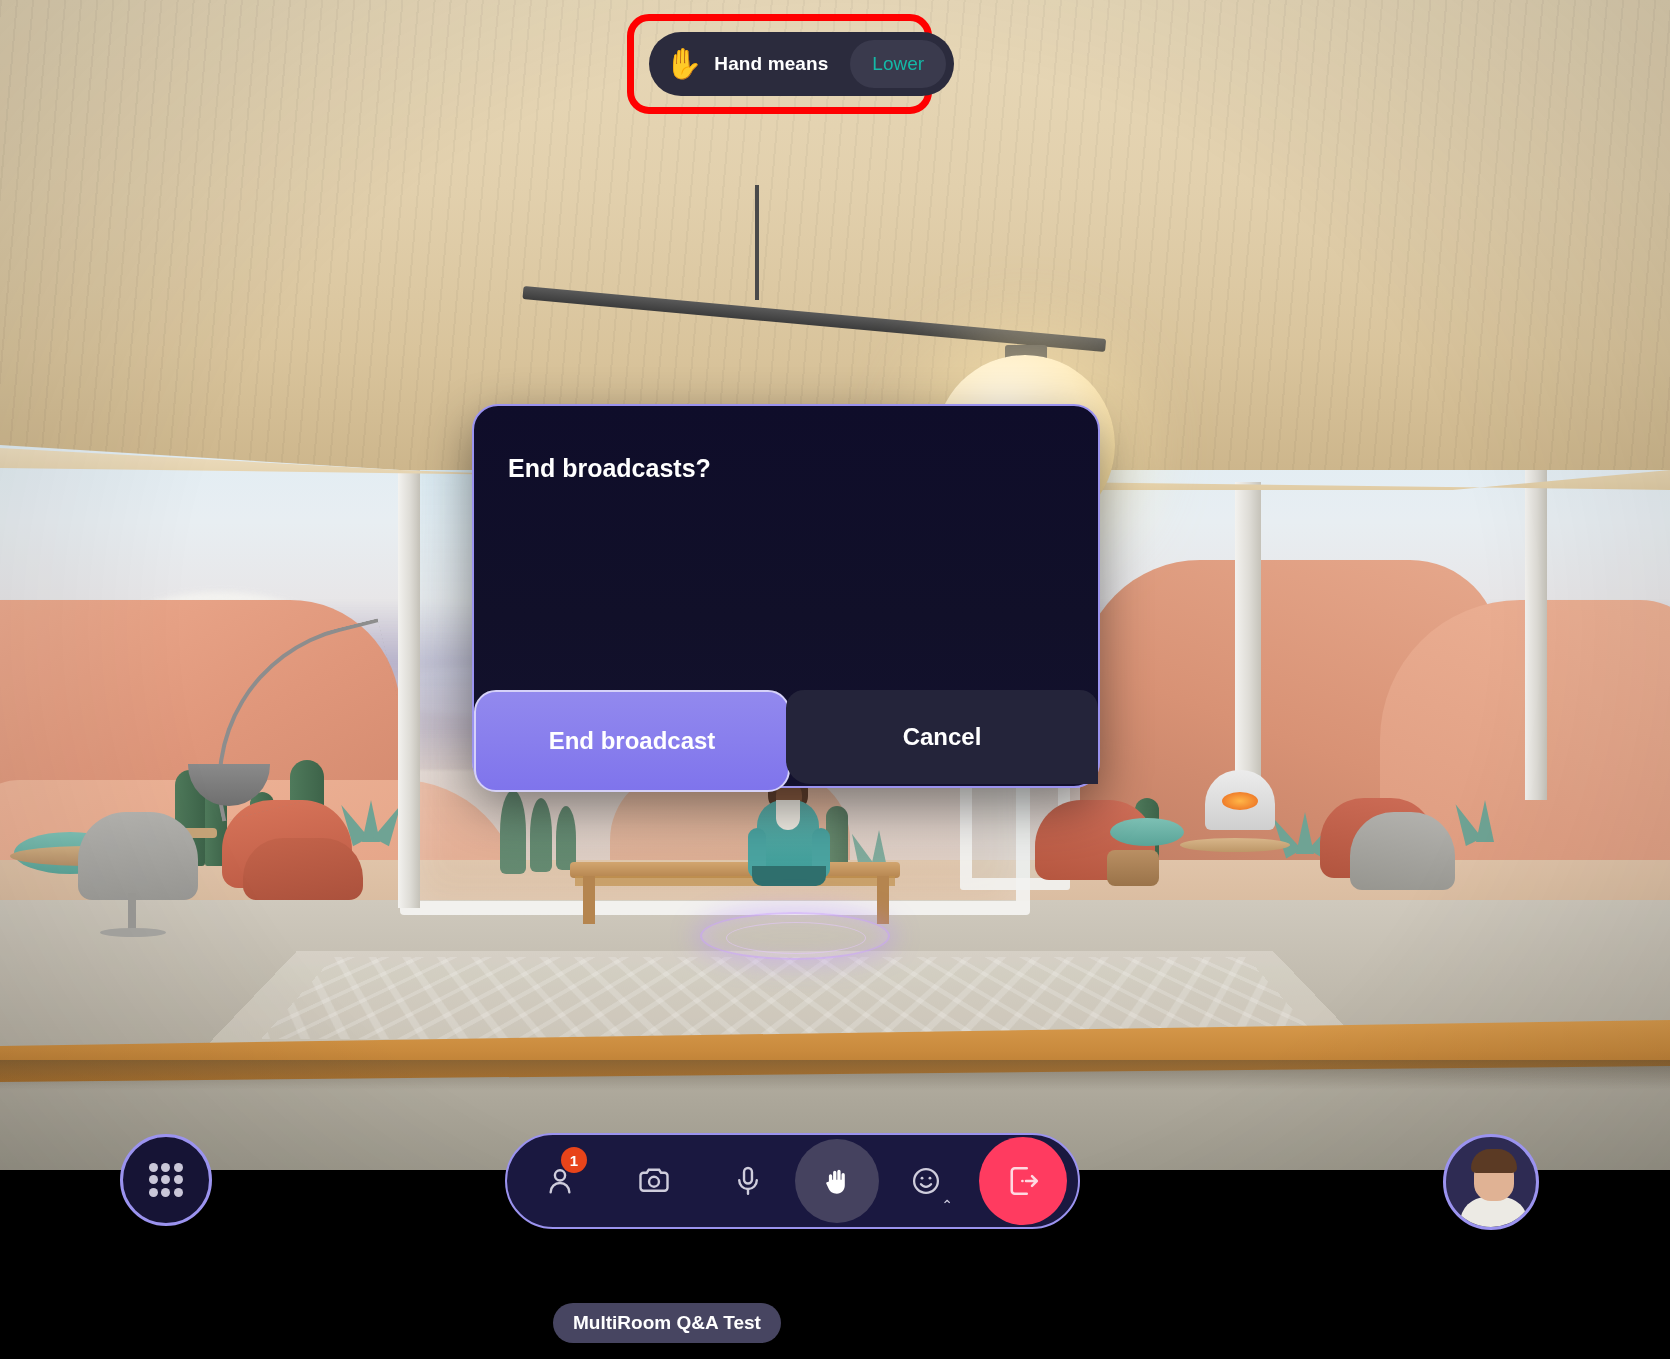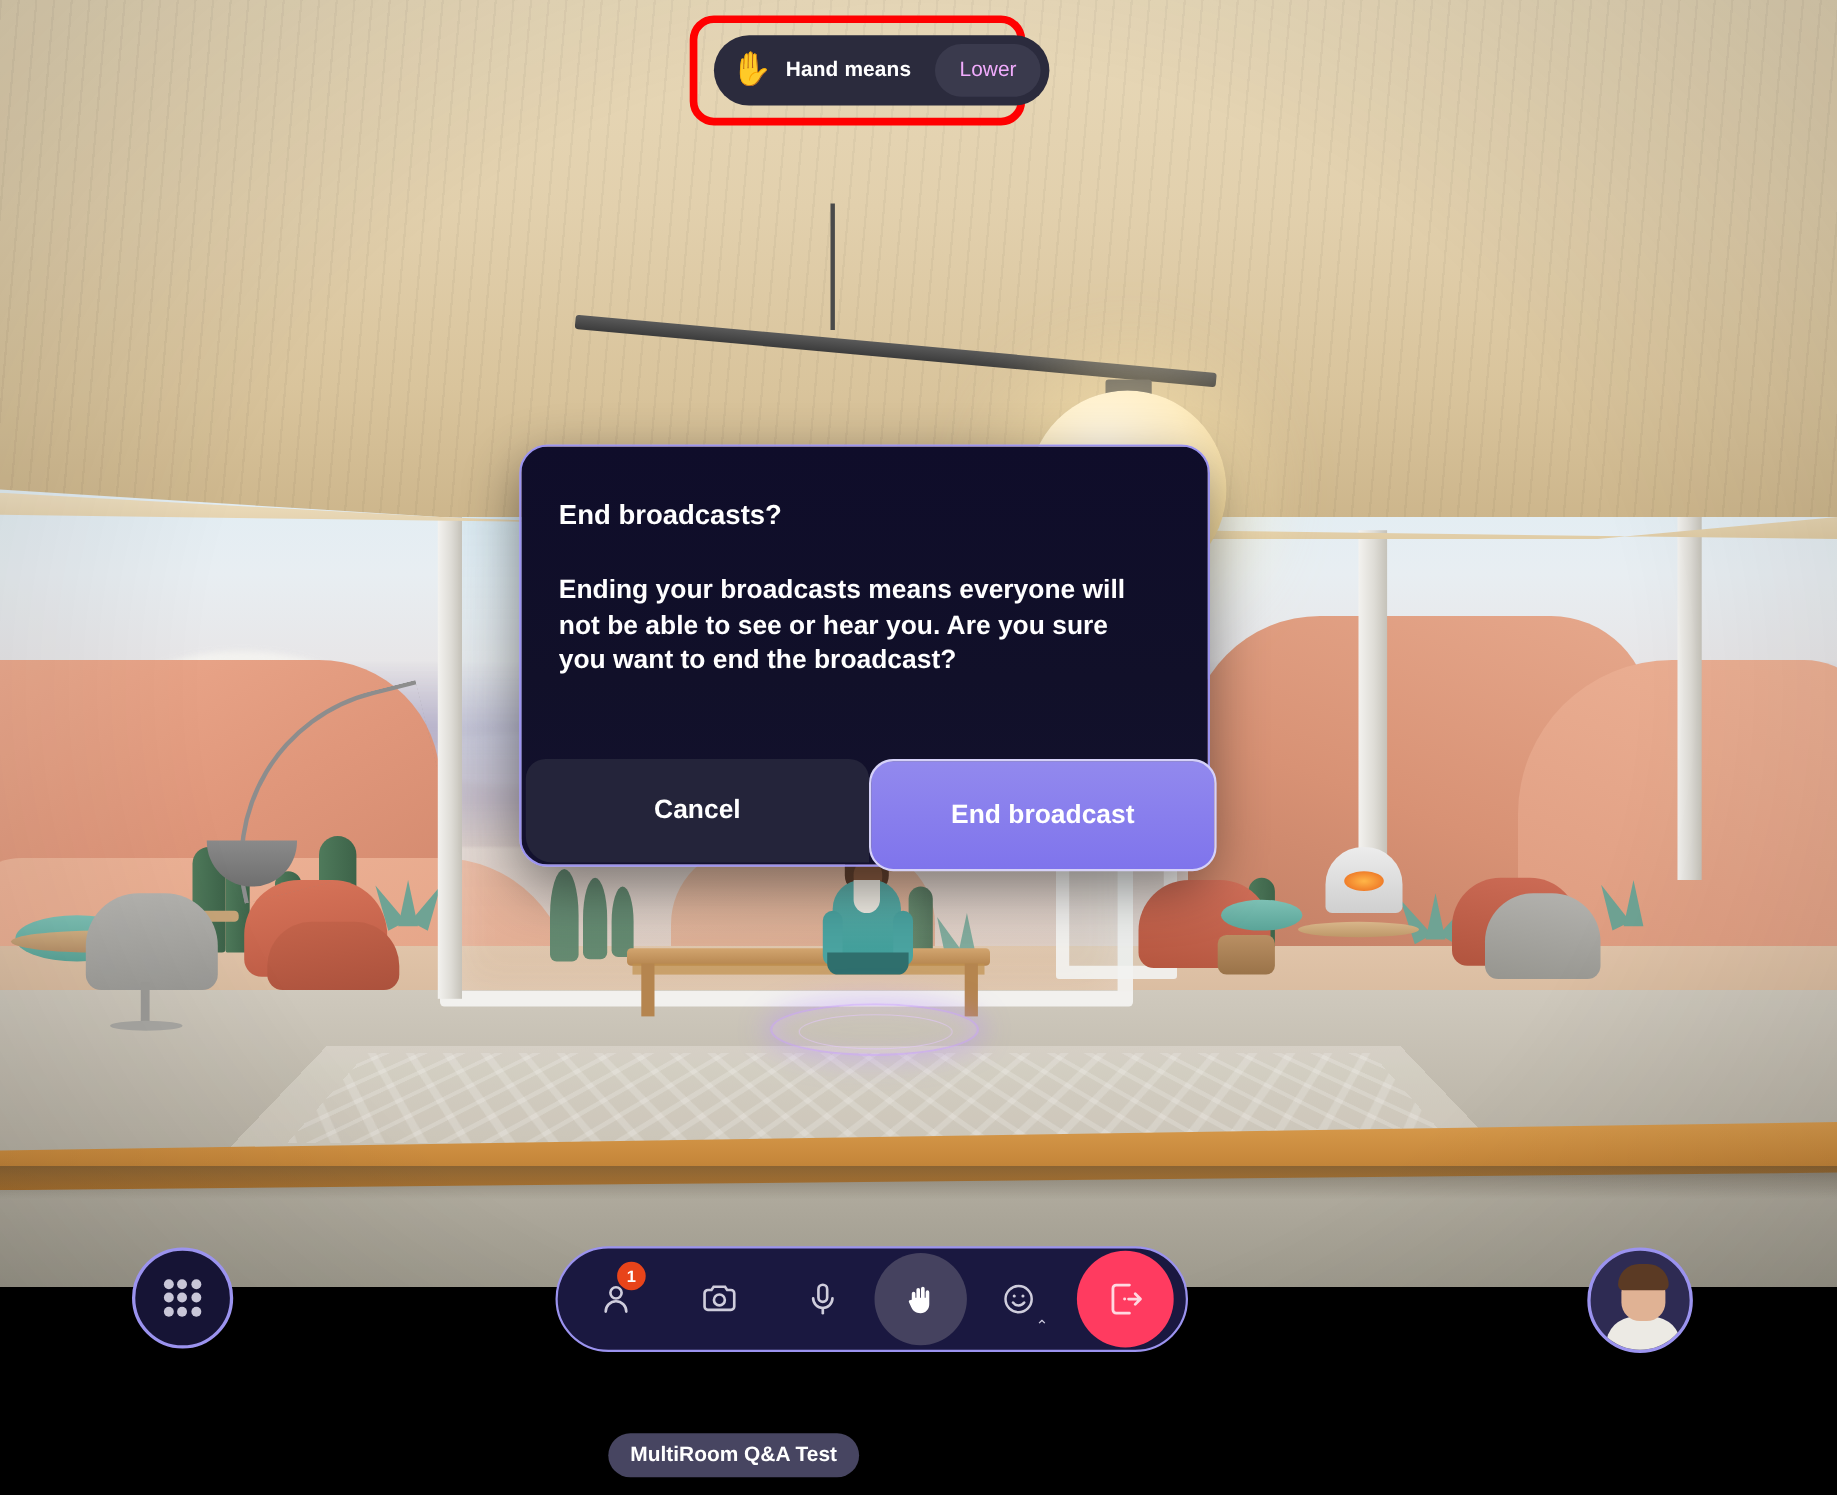--- a/index.html
+++ b/index.html
@@ -306,21 +306,21 @@
     border:7px solid #ff0000; border-radius:22px;
   }
   .hand-banner {
     position:absolute; left:649px; top:32px; height:64px;
     display:flex; align-items:center; gap:0;
     background:#2b2b3d; border-radius:32px; padding:0 8px 0 16px;
   }
   .hand-emoji { font-size:30px; line-height:1; margin-right:12px; }
   .hand-text { color:#ffffff; font-size:19px; font-weight:bold; letter-spacing:.1px; }
   .lower-btn {
-    margin-left:22px; background:#3a3a4d; color:#f0abfc;
+    margin-left:22px; background:#3a3a4d; color:#14b8a6;
     border:none; border-radius:26px; padding:13px 22px;
     font-size:19px; font-family:"Liberation Sans", sans-serif; cursor:pointer;
   }
 
   
   .dialog {
     position:absolute; left:472px; top:404px; width:628px; height:384px;
     background:linear-gradient(180deg,#0f0d2a 0%, #111029 55%, #13112e 100%);
     border:2px solid #9b93ef; border-radius:26px;
     box-shadow:0 18px 50px rgba(0,0,0,.45);
@@ -513,24 +513,23 @@
 
   <div class="hl-box"></div>
   <div class="hand-banner">
     <span class="hand-emoji">✋</span>
     <span class="hand-text">Hand means</span>
     <button class="lower-btn">Lower</button>
   </div>
 
   <div class="dialog">
     <div class="dlg-title">End broadcasts?</div>
-    <div class="dlg-body">Ending your broadcasts means everyone will not be able to see or hear you. Are you sure you want to end the broadcast?</div>
     <div class="dlg-actions">
+      <button class="btn btn-confirm">End broadcast</button>
       <button class="btn btn-cancel">Cancel</button>
-      <button class="btn btn-confirm">End broadcast</button>
     </div>
   </div>
 
   <div class="grid-btn">
     <span class="grid-dot"></span>
     <span class="grid-dot"></span>
     <span class="grid-dot"></span>
     <span class="grid-dot"></span>
     <span class="grid-dot"></span>
     <span class="grid-dot"></span>

